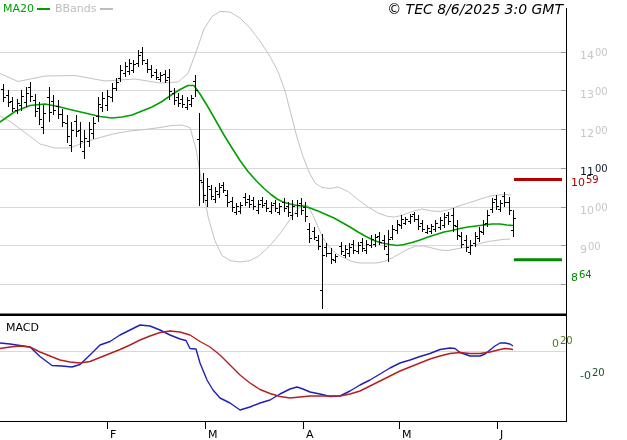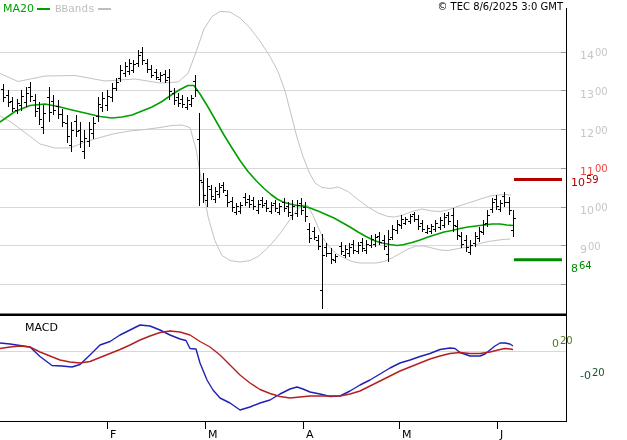--- a/index.html
+++ b/index.html
@@ -2,21 +2,21 @@
 <html><head>
 <meta charset="utf-8">
 <style>
   html,body{margin:0;padding:0;background:#fff;}
   .stage{position:relative;width:627px;height:440px;background:#fff;overflow:hidden;
          font-family:"DejaVu Sans",sans-serif;}
   svg{position:absolute;left:0;top:0;}
   .legend{position:absolute;left:3px;top:2px;display:flex;align-items:center;gap:5px;font-size:11px;}
   .legend .li{display:flex;align-items:center;gap:3px;text-align:right;}
   .legend .dash{display:inline-block;width:13px;height:2px;}
-  .copyright{position:absolute;top:1px;right:64px;font-size:10px;color:#000;}
+  .copyright{position:absolute;top:1px;right:64px;font-size:14px;font-style:italic;color:#000;}
   .macd-title{position:absolute;font-size:11px;color:#000;}
   .axlbl{position:absolute;white-space:nowrap;line-height:1;}
   .axlbl .m{font-size:11px;}
   .axlbl .s{font-size:10px;position:relative;top:-3px;margin-left:1px;}
   .mon{position:absolute;font-size:11px;color:#000;line-height:1;}
 </style>
 </head>
 <body>
 
 <div class="stage">
@@ -407,35 +407,35 @@
       <line x1="303.5" y1="421" x2="303.5" y2="429" stroke="#000000" stroke-width="1" shape-rendering="crispEdges"></line>
       <line x1="399.5" y1="421" x2="399.5" y2="429" stroke="#000000" stroke-width="1" shape-rendering="crispEdges"></line>
       <line x1="497.5" y1="421" x2="497.5" y2="429" stroke="#000000" stroke-width="1" shape-rendering="crispEdges"></line>
     </svg>
   <div class="legend" id="legend">
       <span class="li">
         <span style="color: rgb(0, 160, 0);">MA20</span>
         <span class="dash" style="background: rgb(0, 160, 0);"></span>
       </span>
       <span class="li">
-        <span style="color: rgb(189, 189, 189); font-family: Liberation Mono, monospace;">BBands</span>
+        <span style="color: rgb(189, 189, 189);">BBands</span>
         <span class="dash" style="background: rgb(189, 189, 189);"></span>
       </span>
     </div>
   <div class="copyright">© TEC 8/6/2025 3:0 GMT</div>
-  <div class="macd-title" id="macdTitle" style="left: 6px; top: 321px; margin-left: 19px;">MACD</div>
+  <div class="macd-title" id="macdTitle" style="left: 6px; top: 321px;">MACD</div>
   <div id="labels">
       <div class="axlbl" style="top: 46px; left: 580px; color: rgb(198, 198, 198);"><span class="m">14</span><span class="s">00</span></div>
       <div class="axlbl" style="top: 84.75px; left: 580px; color: rgb(198, 198, 198);"><span class="m">13</span><span class="s">00</span></div>
       <div class="axlbl" style="top: 123.5px; left: 580px; color: rgb(198, 198, 198);"><span class="m">12</span><span class="s">00</span></div>
-      <div class="axlbl" style="top: 162.25px; left: 580px; color: #ef4444;"><span class="m">11</span><span class="s">00</span></div>
+      <div class="axlbl" style="top: 162.25px; left: 580px; color: #0f172a;"><span class="m">11</span><span class="s">00</span></div>
       <div class="axlbl" style="top: 201px; left: 580px; color: rgb(198, 198, 198);"><span class="m">10</span><span class="s">00</span></div>
       <div class="axlbl" style="top: 239.75px; left: 580px; color: rgb(198, 198, 198);"><span class="m">9</span><span class="s">00</span></div>
       <div class="axlbl" style="top: 173.488px; left: 571px; color: rgb(180, 0, 0);"><span class="m">10</span><span class="s">59</span></div>
-      <div class="axlbl" style="top: 259px; left: 571px; color: rgb(0, 138, 0);"><span class="m">8</span><span class="s">64</span></div>
+      <div class="axlbl" style="top: 268px; left: 571px; color: rgb(0, 138, 0);"><span class="m">8</span><span class="s">64</span></div>
       <div class="axlbl" style="top: 334px; left: 552px; color: #4d7c0f;"><span class="m">0</span><span class="s">20</span></div>
       <div class="axlbl" style="top: 366px; left: 580px; color: #14532d;"><span class="m">-0</span><span class="s">20</span></div>
       <div class="mon" style="left: 110px; top: 429px;">F</div>
       <div class="mon" style="left: 208px; top: 429px;">M</div>
       <div class="mon" style="left: 306px; top: 429px;">A</div>
       <div class="mon" style="left: 402px; top: 429px;">M</div>
       <div class="mon" style="left: 500px; top: 429px;">J</div>
     </div>
 </div>
 

